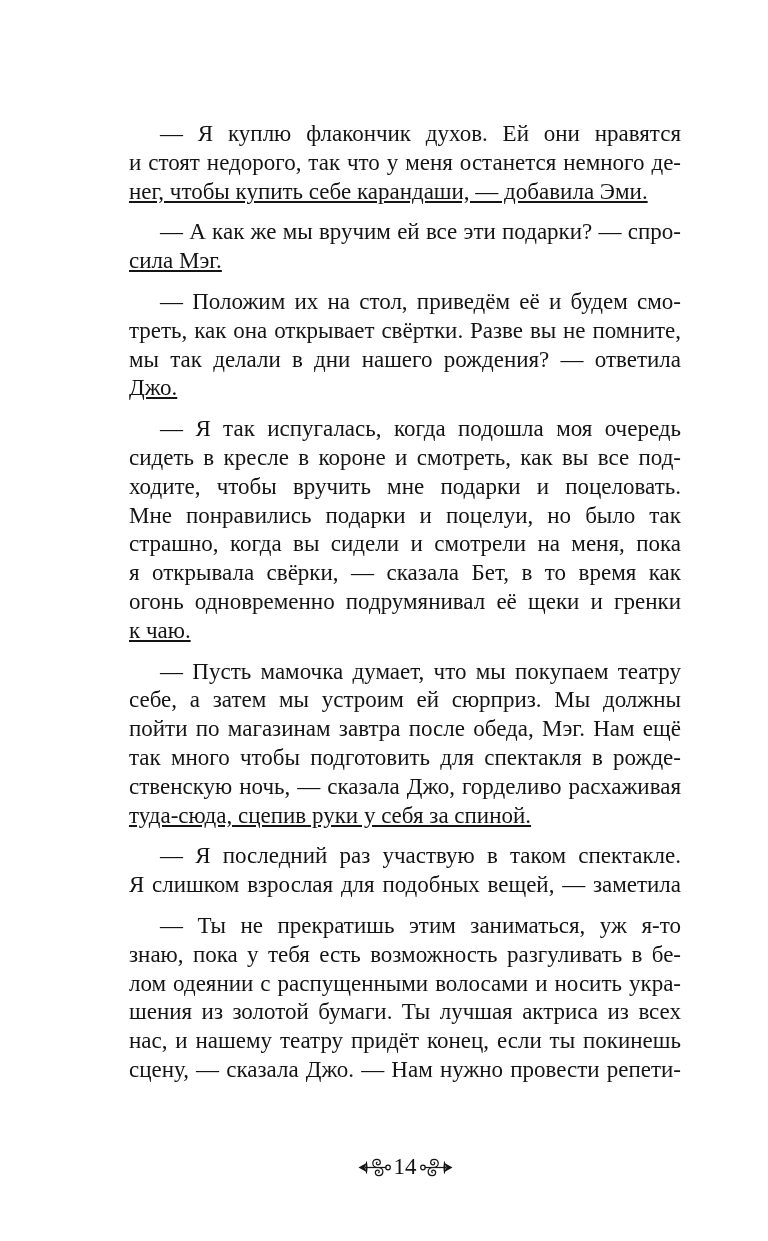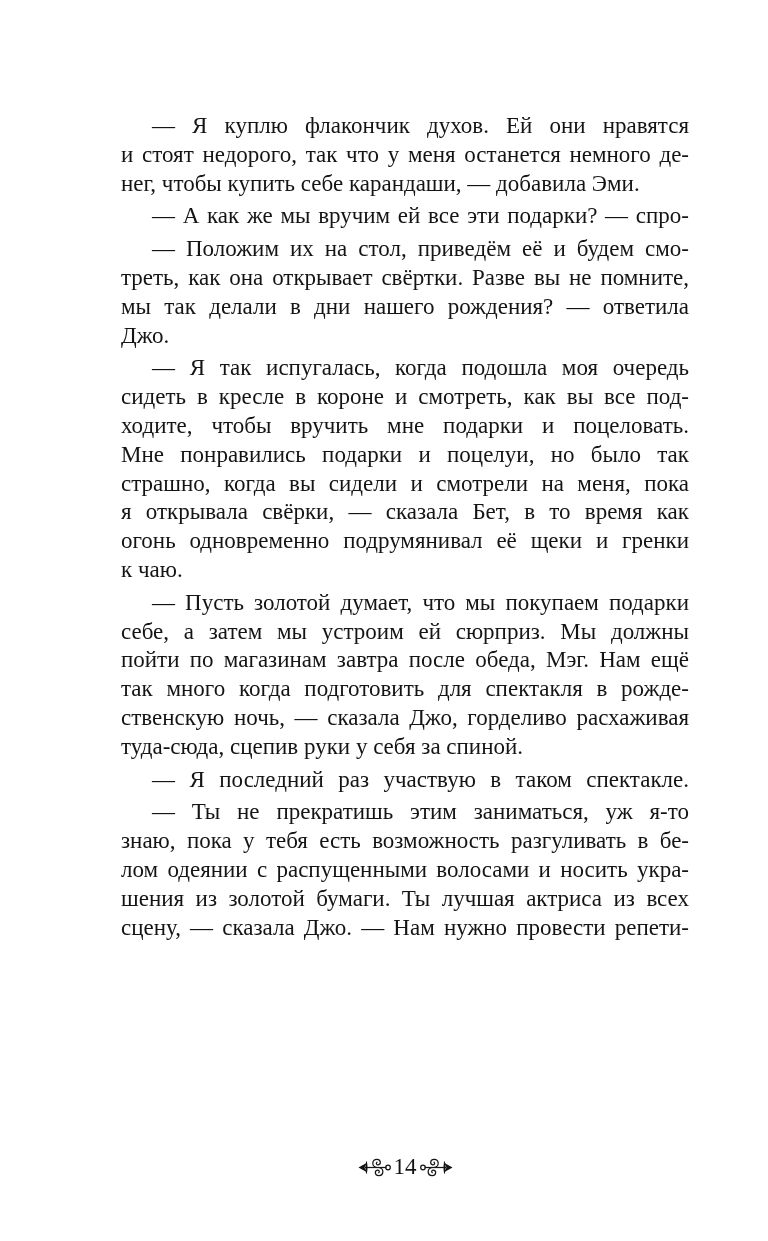--- a/index.html
+++ b/index.html
@@ -15,34 +15,35 @@
     font-family: "Liberation Serif", "DejaVu Serif", serif;
     color: #141414;
   }
   .text-block {
     position: absolute;
     left: 117px;
     top: 108px;
     width: 576px;
   }
   .paragraph {
-    margin: 4px;
+    margin: 12px;
     padding: 0;
   }
   .line {
     font-size: 23px;
     line-height: 28.8px;
     text-align: justify;
     text-align-last: justify;
   }
   .line.first {
     text-indent: 31px;
   }
   .line.last {
     text-align-last: left;
+    text-decoration: underline;
   }
   .footer {
     position: absolute;
     left: 117px;
     top: 1152px;
     width: 576px;
     height: 30px;
     display: flex;
     justify-content: center;
     align-items: center;
@@ -64,53 +65,56 @@
 <body>
 
 <div class="text-block">
     <div class="paragraph">
       <div class="line first">— Я куплю флакончик духов. Ей они нравятся</div>
       <div class="line">и стоят недорого, так что у меня останется немного де-</div>
       <div class="line last">нег, чтобы купить себе карандаши, — добавила Эми.</div>
     </div>
     <div class="paragraph">
       <div class="line first">— А как же мы вручим ей все эти подарки? — спро-</div>
+      <div class="line last">сила Мэг.</div>
     </div>
     <div class="paragraph">
       <div class="line first">— Положим их на стол, приведём её и будем смо-</div>
       <div class="line">треть, как она открывает свёртки. Разве вы не помните,</div>
       <div class="line">мы так делали в дни нашего рождения? — ответила</div>
       <div class="line last">Джо.</div>
     </div>
     <div class="paragraph">
       <div class="line first">— Я так испугалась, когда подошла моя очередь</div>
       <div class="line">сидеть в кресле в короне и смотреть, как вы все под-</div>
       <div class="line">ходите, чтобы вручить мне подарки и поцеловать.</div>
       <div class="line">Мне понравились подарки и поцелуи, но было так</div>
       <div class="line">страшно, когда вы сидели и смотрели на меня, пока</div>
       <div class="line">я открывала свёрки, — сказала Бет, в то время как</div>
       <div class="line">огонь одновременно подрумянивал её щеки и гренки</div>
       <div class="line last">к чаю.</div>
     </div>
     <div class="paragraph">
-      <div class="line first">— Пусть золотой думает, что мы покупаем подарки</div>
+      <div class="line first">— Пусть мамочка думает, что мы покупаем театру</div>
       <div class="line">себе, а затем мы устроим ей сюрприз. Мы должны</div>
       <div class="line">пойти по магазинам завтра после обеда, Мэг. Нам ещё</div>
-      <div class="line">так много когда подготовить для спектакля в рожде-</div>
+      <div class="line">так много чтобы подготовить для спектакля в рожде-</div>
       <div class="line">ственскую ночь, — сказала Джо, горделиво расхаживая</div>
       <div class="line last">туда-сюда, сцепив руки у себя за спиной.</div>
     </div>
     <div class="paragraph">
       <div class="line first">— Я последний раз участвую в таком спектакле.</div>
+      <div class="line">Я слишком взрослая для подобных вещей, — заметила</div>
     </div>
     <div class="paragraph">
       <div class="line first">— Ты не прекратишь этим заниматься, уж я-то</div>
       <div class="line">знаю, пока у тебя есть возможность разгуливать в бе-</div>
       <div class="line">лом одеянии с распущенными волосами и носить укра-</div>
       <div class="line">шения из золотой бумаги. Ты лучшая актриса из всех</div>
+      <div class="line">нас, и нашему театру придёт конец, если ты покинешь</div>
       <div class="line">сцену, — сказала Джо. — Нам нужно провести репети-</div>
     </div>
   </div>
 
 <div class="footer">
   <svg class="fleuron" width="34" height="23" viewBox="0 0 36 24" aria-hidden="true">
     <g fill="none" stroke="#141414" stroke-width="1.3">
       <path d="M20 12 C14 11 14.5 3.5 20 3.3 C24.3 3.2 24.8 8.6 21.4 9.2 C19.2 9.6 18.7 6.6 20.6 6.2"></path>
       <path d="M22 12 C28 13 27.5 20.5 22 20.7 C17.7 20.8 17.2 15.4 20.6 14.8 C22.8 14.4 23.3 17.4 21.4 17.8"></path>
       <circle cx="31.8" cy="12" r="2.4"></circle>

